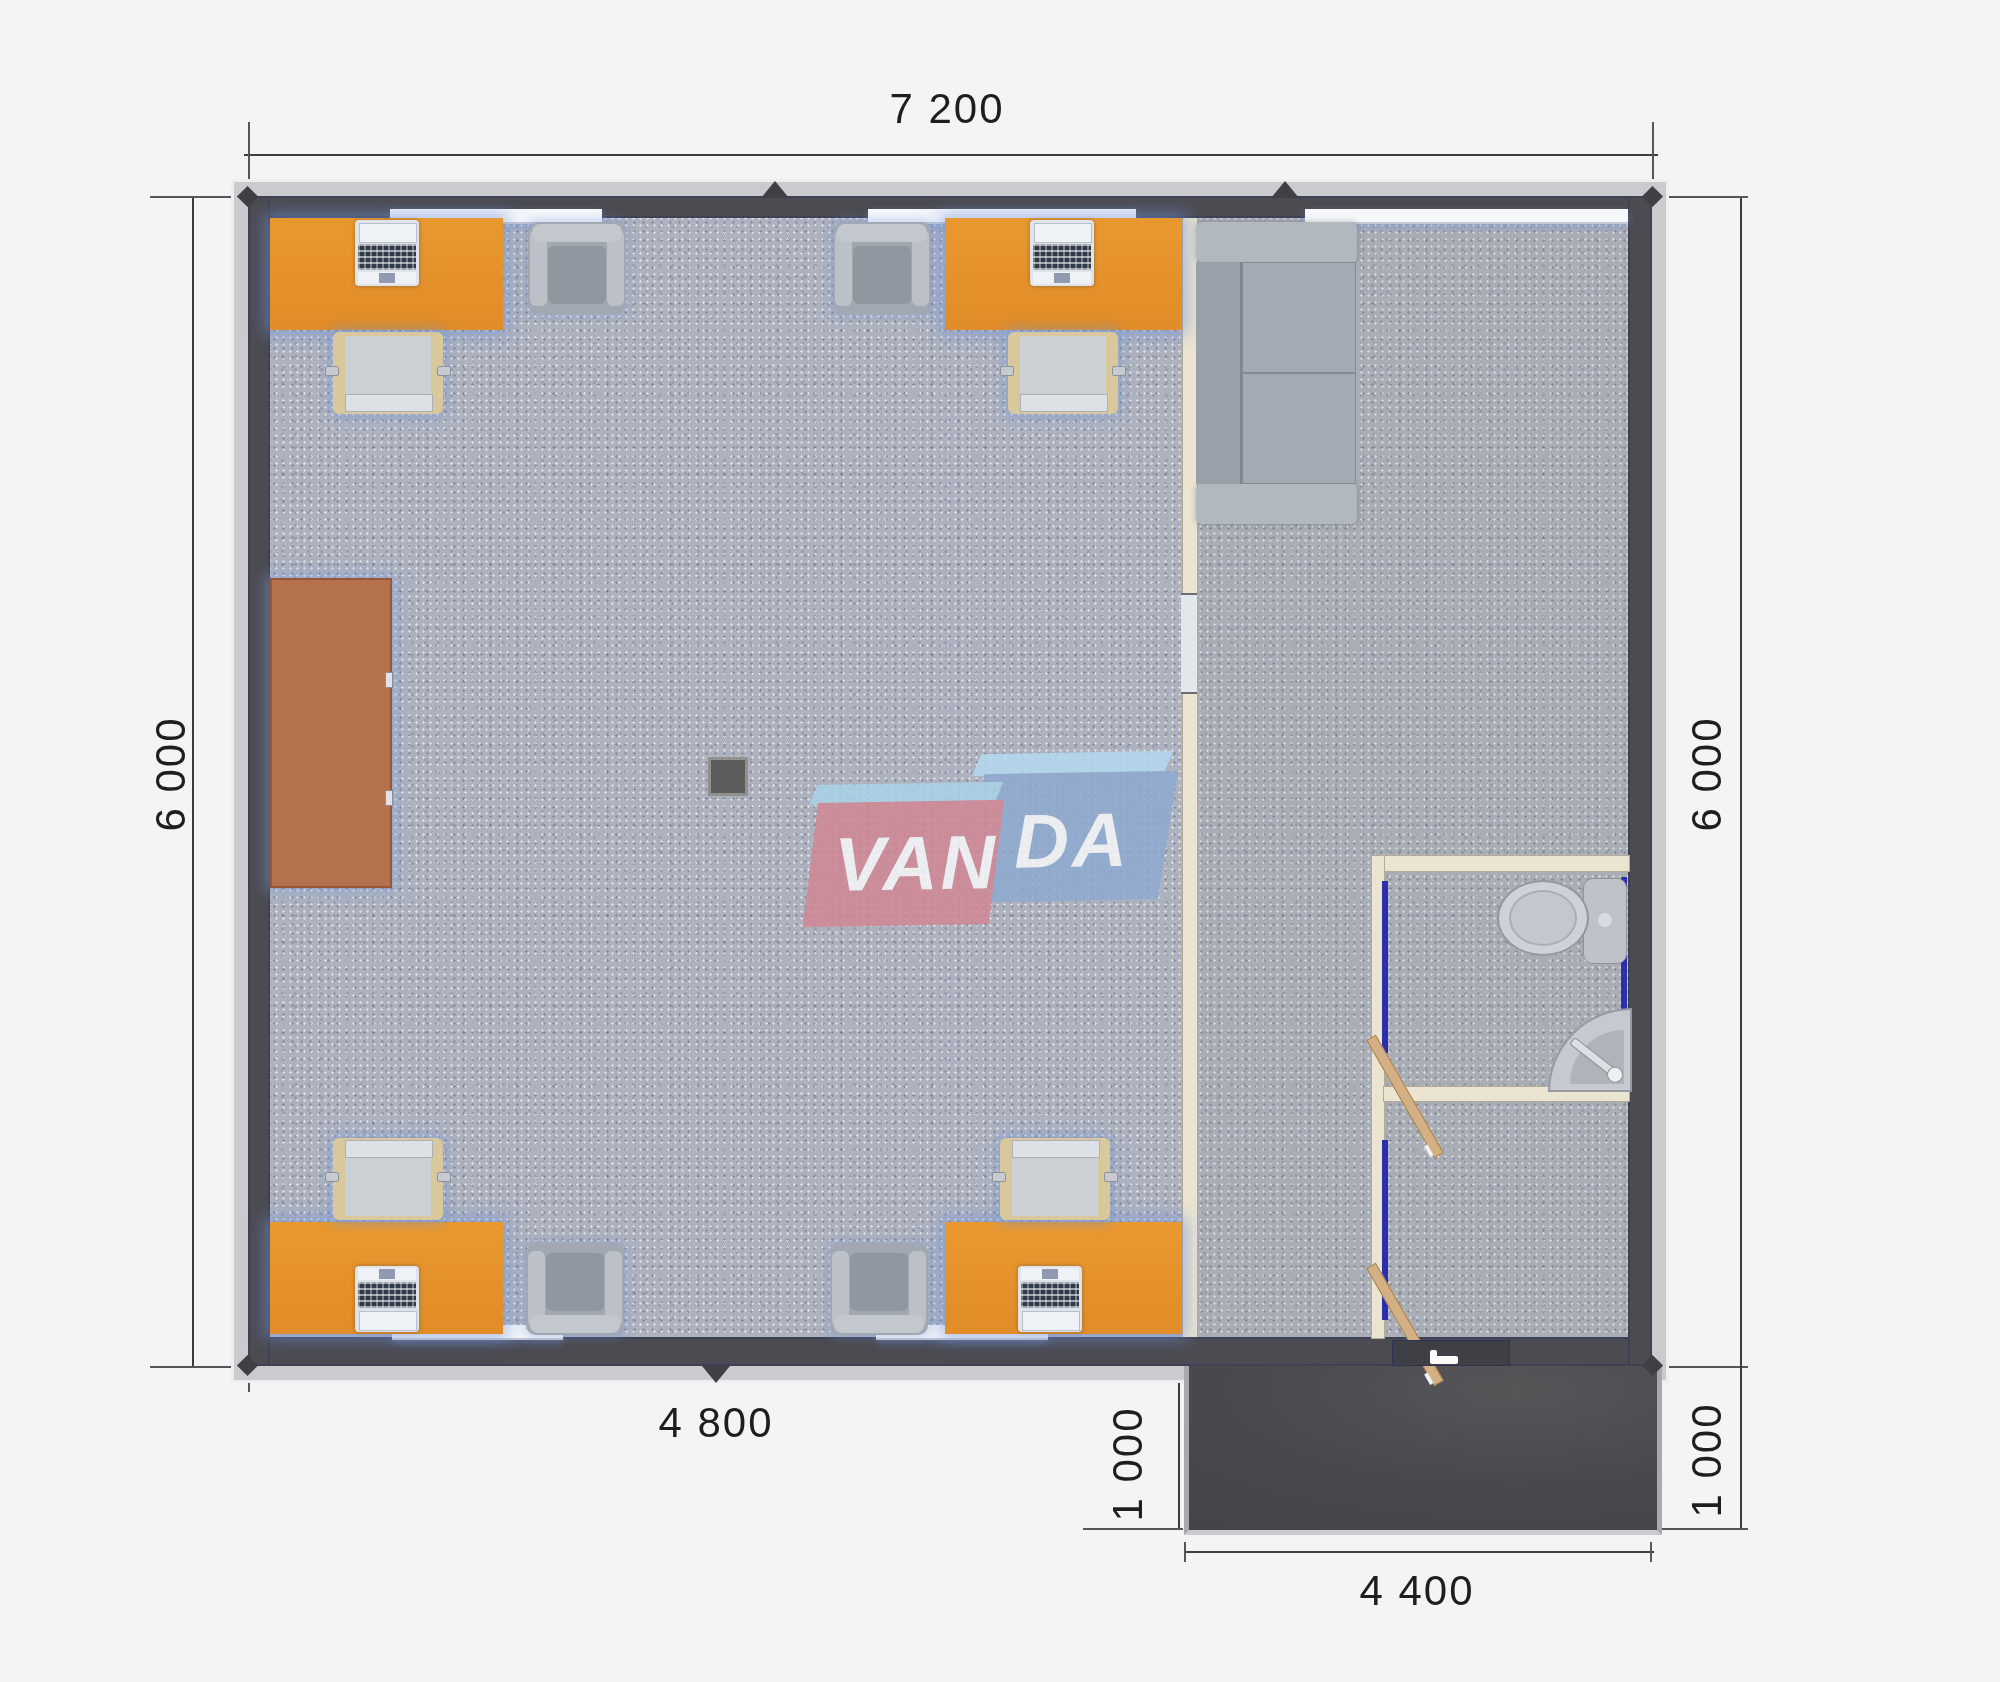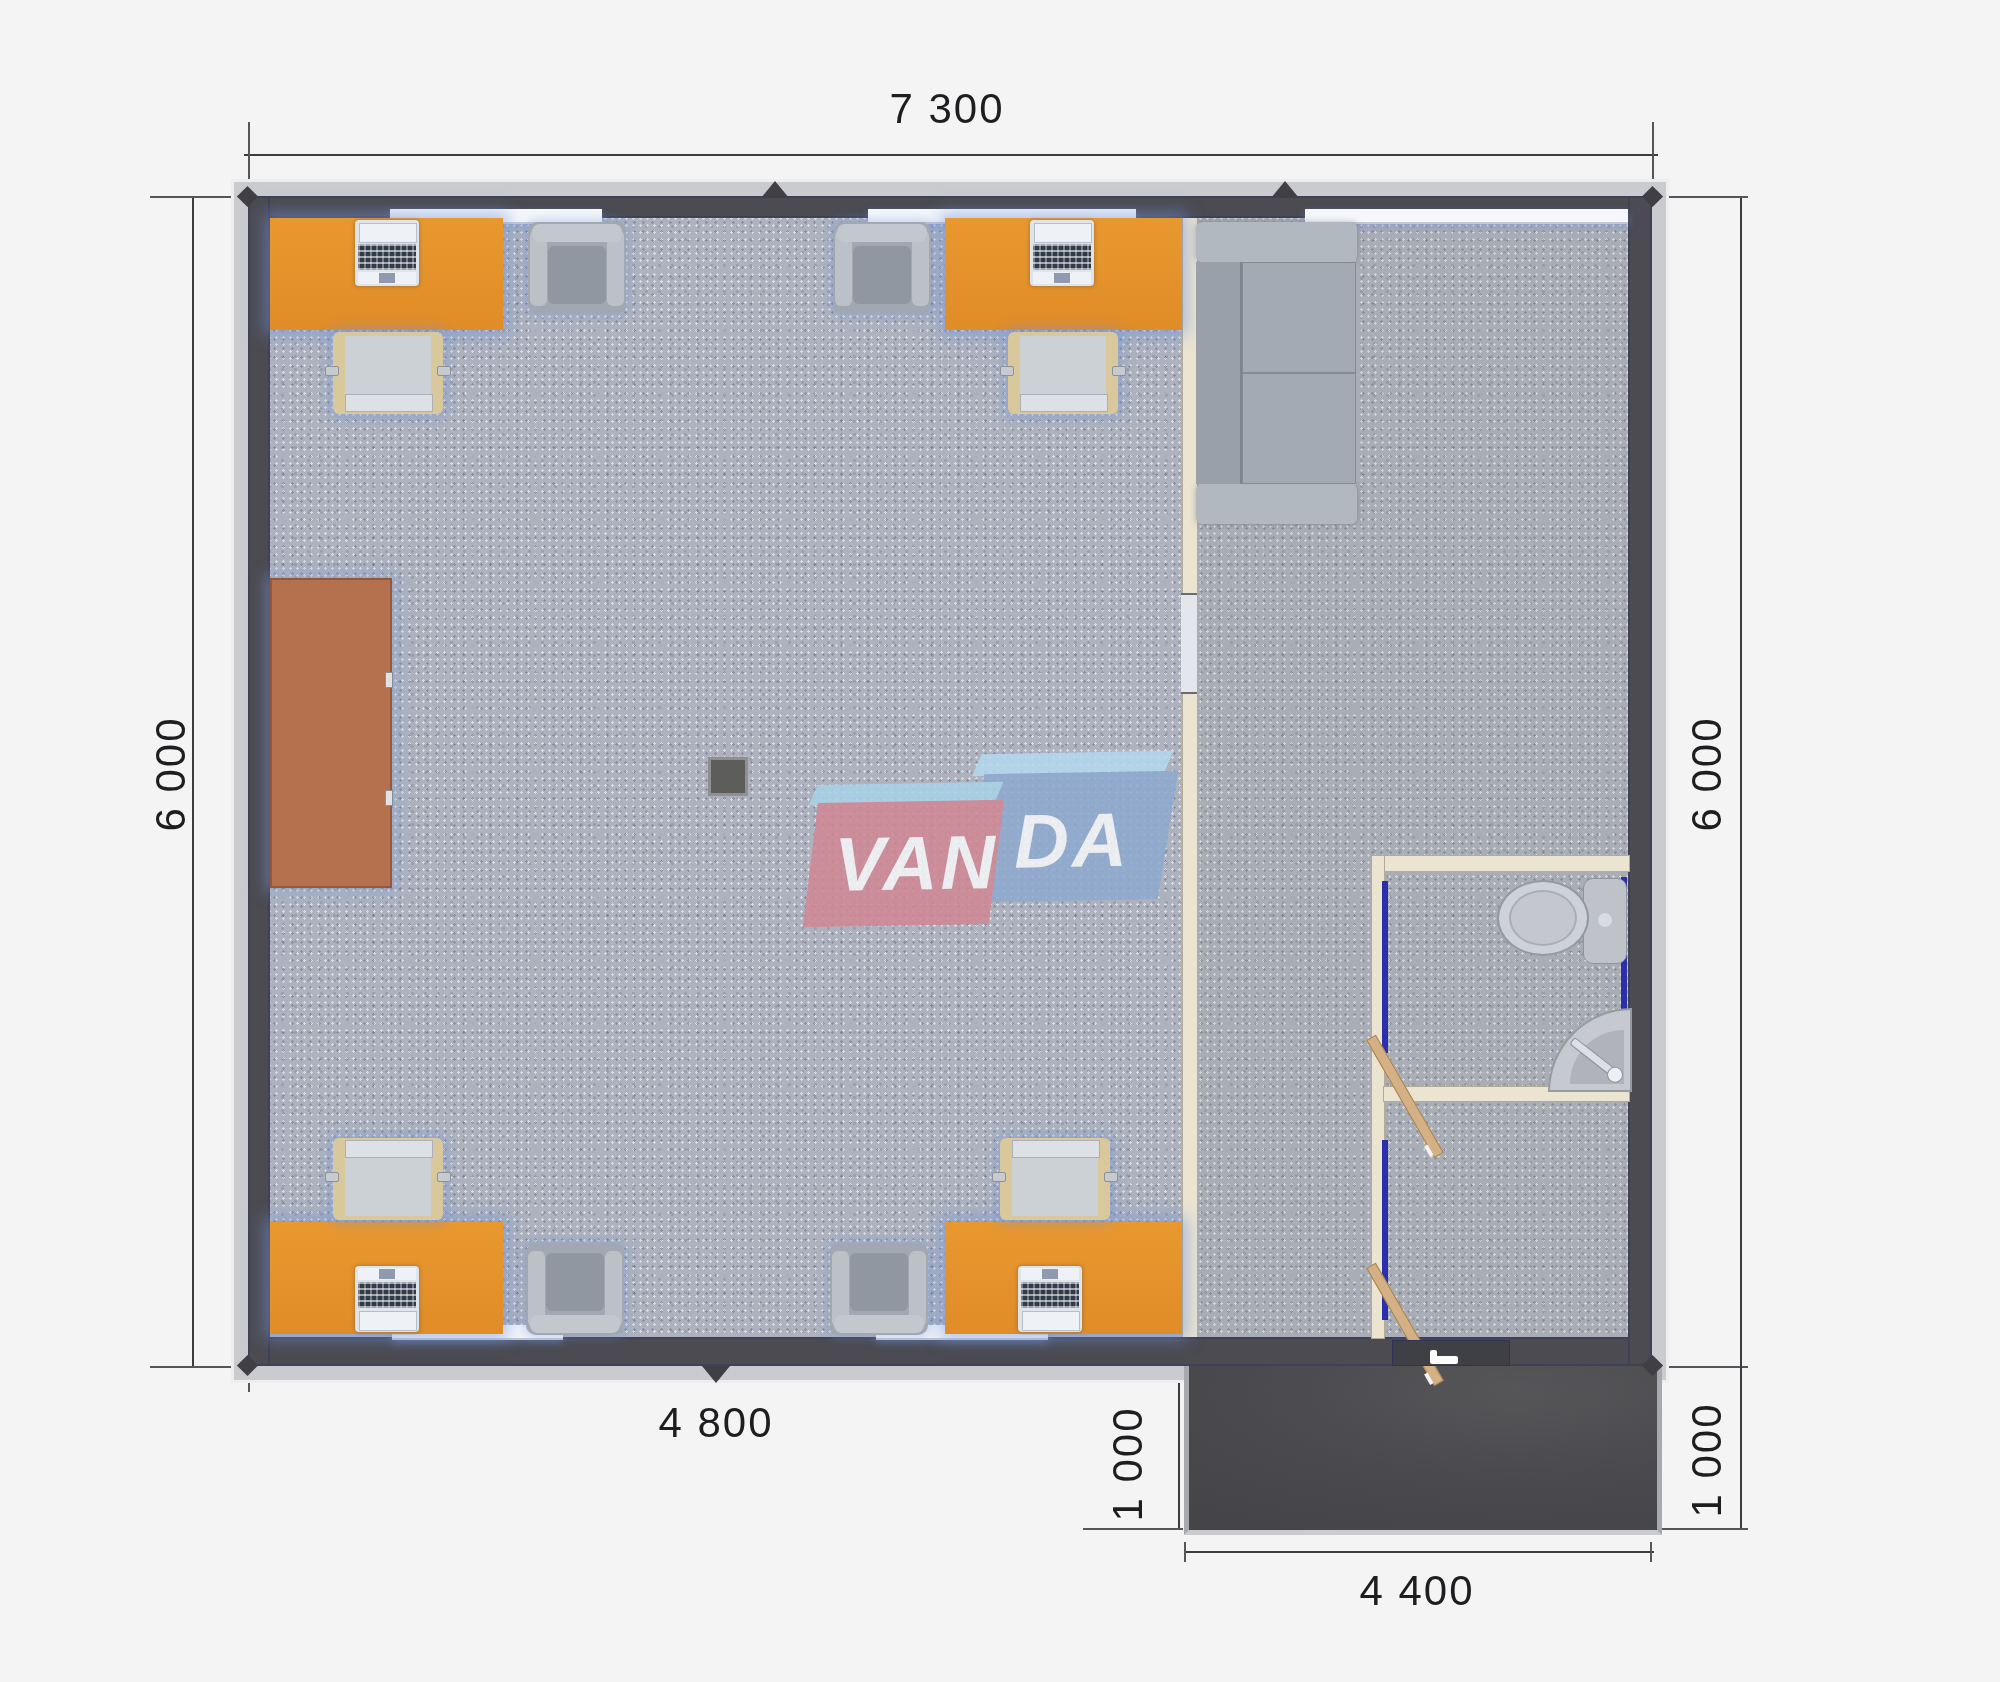--- a/index.html
+++ b/index.html
@@ -102,21 +102,21 @@
   .wm .red-block{position:absolute;left:2px;top:48px;width:186px;height:124px;background:#cf8894;transform:skewX(-8deg);}
   .wm .wm-txt{position:absolute;color:#f4f6f8;font-weight:bold;font-style:italic;font-size:76px;letter-spacing:3px;}
   .wm .t1{left:26px;top:66px;}
   .wm .t2{left:206px;top:46px;}
 </style>
 </head>
 <body>
 
 <div class="plan abs" style="left:0;top:0;width:2000px;height:1682px;">
 
-  <div class="dim-text" style="left:862px;top:86px;">7 300</div>
+  <div class="dim-text" style="left:862px;top:86px;">7 200</div>
   <div class="dim-line" style="left:244px;top:154px;width:1414px;height:2px;"></div>
   <div class="tick" style="left:248px;top:122px;width:2px;height:72px;"></div>
   <div class="tick" style="left:1652px;top:122px;width:2px;height:72px;"></div>
 
   <div class="dim-text vert" style="left:86px;top:751px;">6 000</div>
   <div class="dim-line" style="left:192px;top:196px;width:2px;height:1170px;"></div>
   <div class="tick" style="left:150px;top:196px;width:98px;height:2px;"></div>
   <div class="tick" style="left:150px;top:1366px;width:98px;height:2px;"></div>
 
   <div class="dim-text vert" style="left:1622px;top:751px;">6 000</div>

